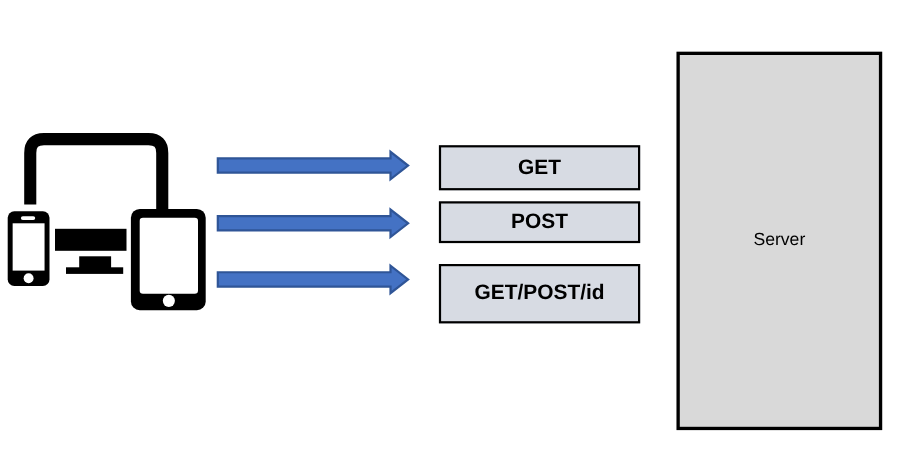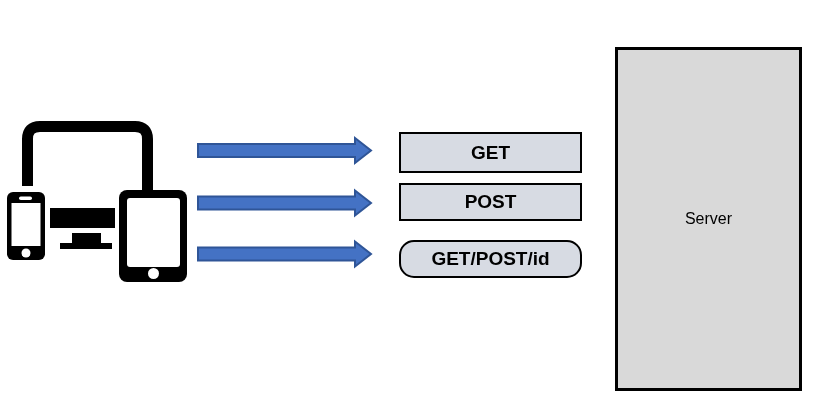--- a/index.html
+++ b/index.html
@@ -31,21 +31,21 @@
     border: 2px solid var(--request-box-border, #000000);
     display: flex;
     align-items: center;
     justify-content: center;
     font-weight: bold;
     font-size: 19px;
     color: #000000;
   }
   .request-box.box-1 { top: 132px; height: 41px; }
   .request-box.box-2 { top: 183px; height: 38px; text-align: center; }
-  .request-box.box-3 { top: 240px; height: 38px; border-radius: 15px; }
+  .request-box.box-3 { top: 240px; height: 54px; }
   .server-box {
     position: absolute;
     left: 600px;
     top: 47px;
     width: 187px;
     height: 344px;
     box-sizing: border-box;
     background: var(--server-fill, #D9D9D9);
     border: 3px solid var(--server-border, #000000);
     display: flex;

